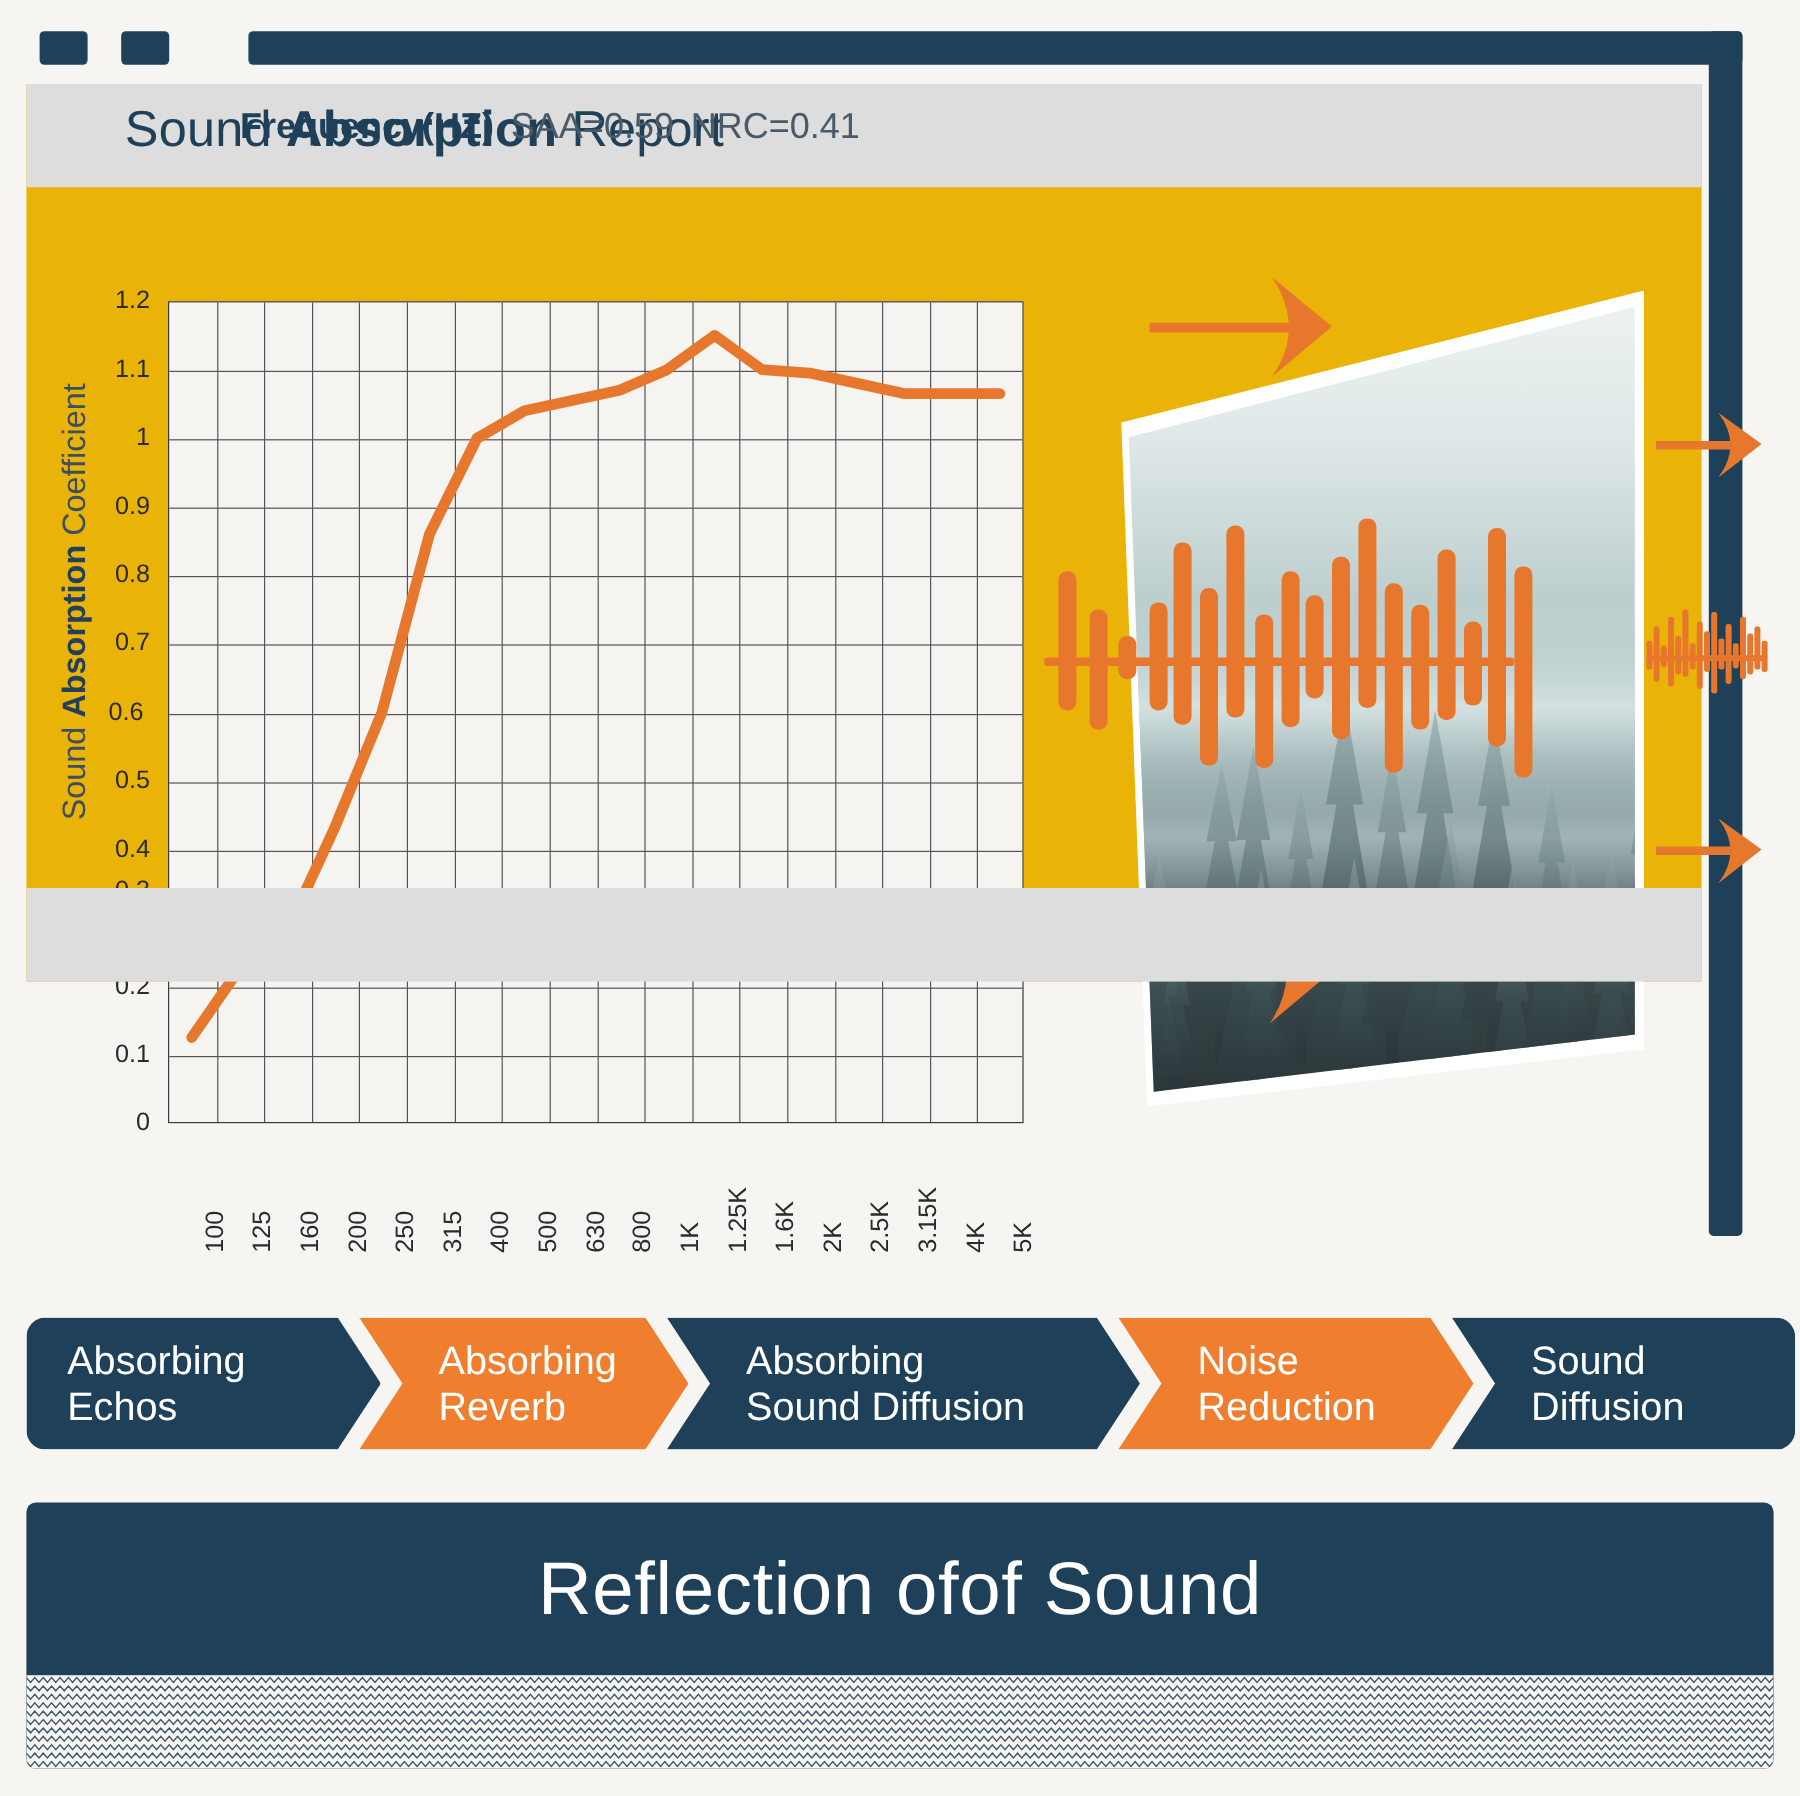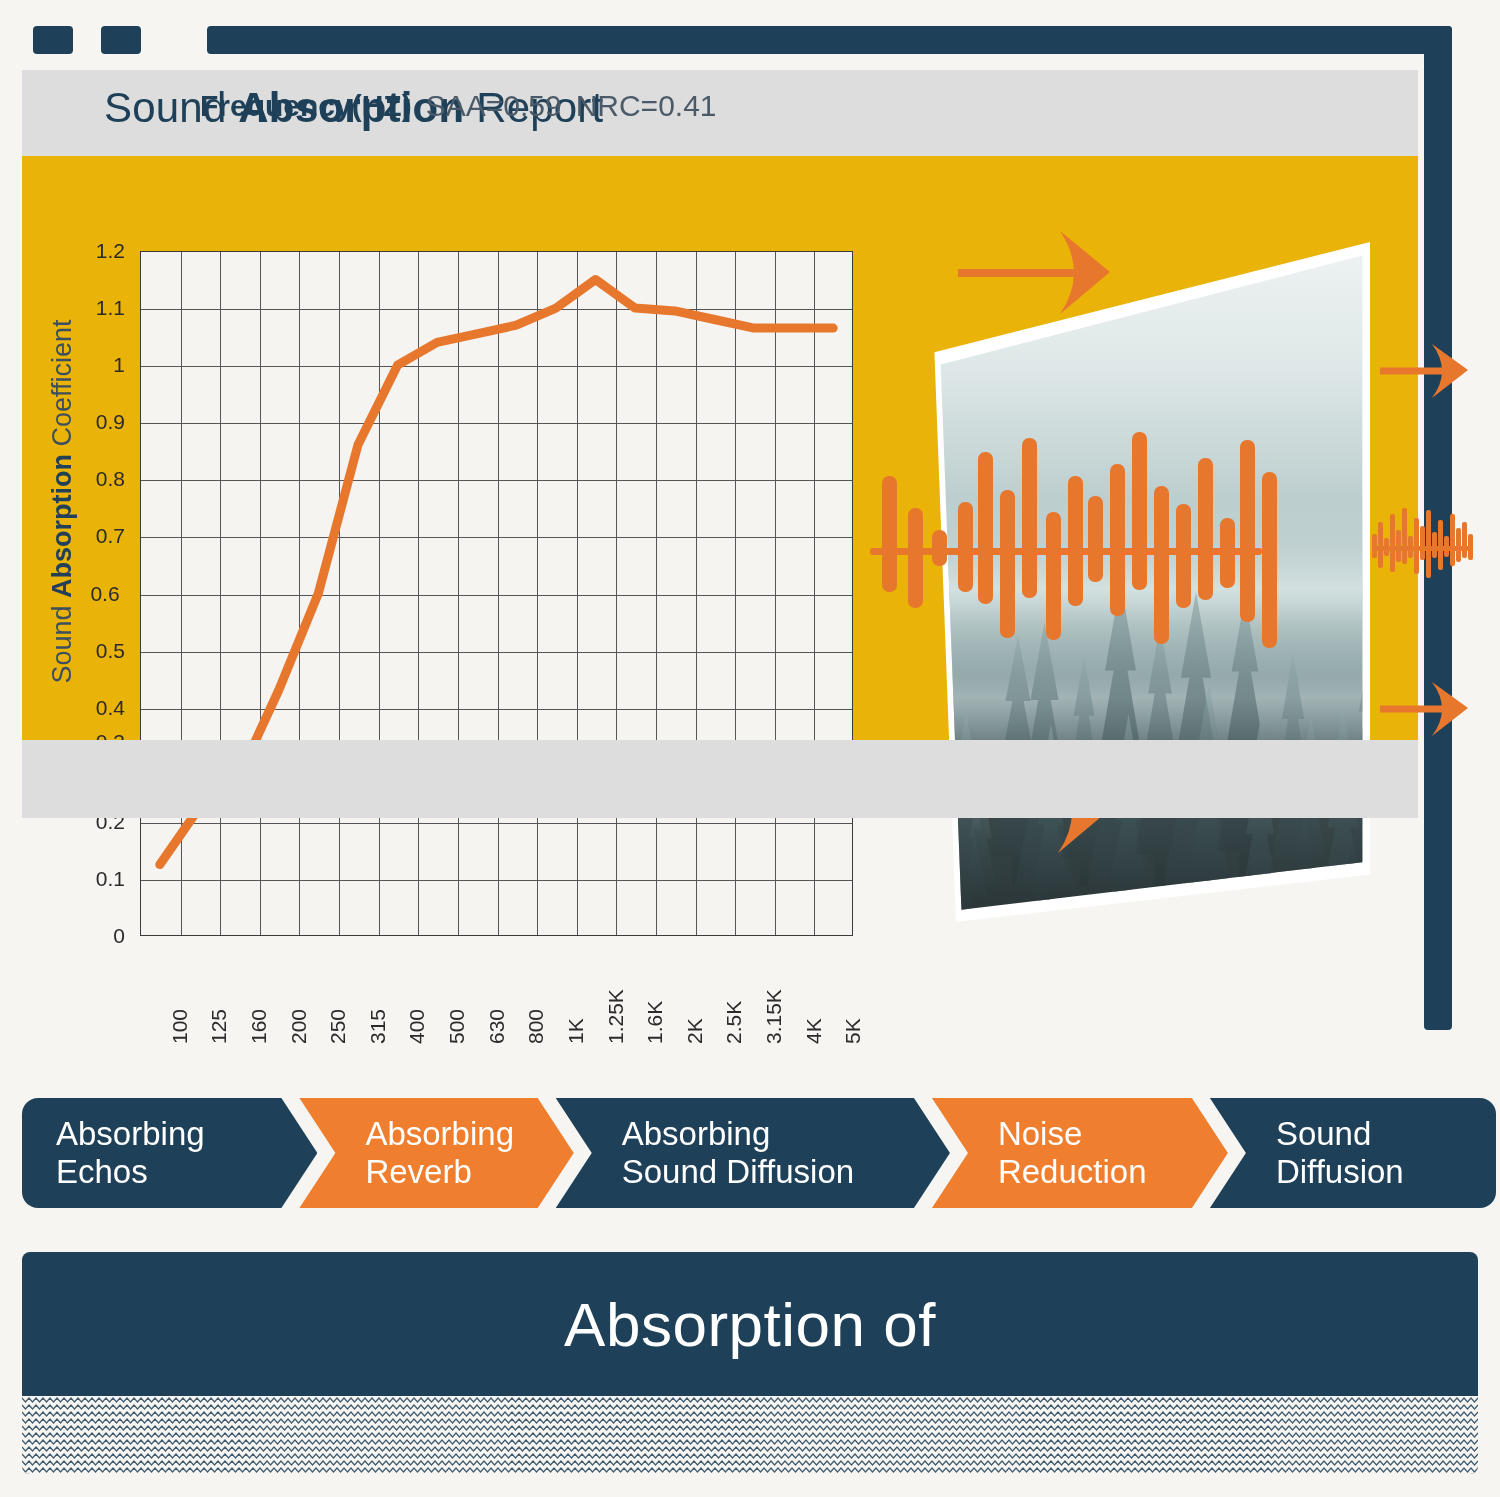--- a/index.html
+++ b/index.html
@@ -388,21 +388,22 @@
         <span class="ln">Reduction</span>
       </div>
       <div class="tag navy last" style="width: 290px; z-index: 6; padding-left: 66px;">
         <span class="ln">Sound</span>
         <span class="ln">Diffusion</span>
       </div>
     </div>
 
   <div id="banner">
     <div id="banner-title">
-        <span>Absorption of </span>
+        <span>Reflection of </span>
+        <span> of Sound</span>
       </div>
     <div id="mesh"><svg width="1456" height="78">
           <path d="M0 2 L3.5 6 L7 2 L10.5 6 L14 2 L17.5 6 L21 2 L24.5 6 L28 2 L31.5 6 L35 2 L38.5 6 L42 2 L45.5 6 L49 2 L52.5 6 L56 2 L59.5 6 L63 2 L66.5 6 L70 2 L73.5 6 L77 2 L80.5 6 L84 2 L87.5 6 L91 2 L94.5 6 L98 2 L101.5 6 L105 2 L108.5 6 L112 2 L115.5 6 L119 2 L122.5 6 L126 2 L129.5 6 L133 2 L136.5 6 L140 2 L143.5 6 L147 2 L150.5 6 L154 2 L157.5 6 L161 2 L164.5 6 L168 2 L171.5 6 L175 2 L178.5 6 L182 2 L185.5 6 L189 2 L192.5 6 L196 2 L199.5 6 L203 2 L206.5 6 L210 2 L213.5 6 L217 2 L220.5 6 L224 2 L227.5 6 L231 2 L234.5 6 L238 2 L241.5 6 L245 2 L248.5 6 L252 2 L255.5 6 L259 2 L262.5 6 L266 2 L269.5 6 L273 2 L276.5 6 L280 2 L283.5 6 L287 2 L290.5 6 L294 2 L297.5 6 L301 2 L304.5 6 L308 2 L311.5 6 L315 2 L318.5 6 L322 2 L325.5 6 L329 2 L332.5 6 L336 2 L339.5 6 L343 2 L346.5 6 L350 2 L353.5 6 L357 2 L360.5 6 L364 2 L367.5 6 L371 2 L374.5 6 L378 2 L381.5 6 L385 2 L388.5 6 L392 2 L395.5 6 L399 2 L402.5 6 L406 2 L409.5 6 L413 2 L416.5 6 L420 2 L423.5 6 L427 2 L430.5 6 L434 2 L437.5 6 L441 2 L444.5 6 L448 2 L451.5 6 L455 2 L458.5 6 L462 2 L465.5 6 L469 2 L472.5 6 L476 2 L479.5 6 L483 2 L486.5 6 L490 2 L493.5 6 L497 2 L500.5 6 L504 2 L507.5 6 L511 2 L514.5 6 L518 2 L521.5 6 L525 2 L528.5 6 L532 2 L535.5 6 L539 2 L542.5 6 L546 2 L549.5 6 L553 2 L556.5 6 L560 2 L563.5 6 L567 2 L570.5 6 L574 2 L577.5 6 L581 2 L584.5 6 L588 2 L591.5 6 L595 2 L598.5 6 L602 2 L605.5 6 L609 2 L612.5 6 L616 2 L619.5 6 L623 2 L626.5 6 L630 2 L633.5 6 L637 2 L640.5 6 L644 2 L647.5 6 L651 2 L654.5 6 L658 2 L661.5 6 L665 2 L668.5 6 L672 2 L675.5 6 L679 2 L682.5 6 L686 2 L689.5 6 L693 2 L696.5 6 L700 2 L703.5 6 L707 2 L710.5 6 L714 2 L717.5 6 L721 2 L724.5 6 L728 2 L731.5 6 L735 2 L738.5 6 L742 2 L745.5 6 L749 2 L752.5 6 L756 2 L759.5 6 L763 2 L766.5 6 L770 2 L773.5 6 L777 2 L780.5 6 L784 2 L787.5 6 L791 2 L794.5 6 L798 2 L801.5 6 L805 2 L808.5 6 L812 2 L815.5 6 L819 2 L822.5 6 L826 2 L829.5 6 L833 2 L836.5 6 L840 2 L843.5 6 L847 2 L850.5 6 L854 2 L857.5 6 L861 2 L864.5 6 L868 2 L871.5 6 L875 2 L878.5 6 L882 2 L885.5 6 L889 2 L892.5 6 L896 2 L899.5 6 L903 2 L906.5 6 L910 2 L913.5 6 L917 2 L920.5 6 L924 2 L927.5 6 L931 2 L934.5 6 L938 2 L941.5 6 L945 2 L948.5 6 L952 2 L955.5 6 L959 2 L962.5 6 L966 2 L969.5 6 L973 2 L976.5 6 L980 2 L983.5 6 L987 2 L990.5 6 L994 2 L997.5 6 L1001 2 L1004.5 6 L1008 2 L1011.5 6 L1015 2 L1018.5 6 L1022 2 L1025.5 6 L1029 2 L1032.5 6 L1036 2 L1039.5 6 L1043 2 L1046.5 6 L1050 2 L1053.5 6 L1057 2 L1060.5 6 L1064 2 L1067.5 6 L1071 2 L1074.5 6 L1078 2 L1081.5 6 L1085 2 L1088.5 6 L1092 2 L1095.5 6 L1099 2 L1102.5 6 L1106 2 L1109.5 6 L1113 2 L1116.5 6 L1120 2 L1123.5 6 L1127 2 L1130.5 6 L1134 2 L1137.5 6 L1141 2 L1144.5 6 L1148 2 L1151.5 6 L1155 2 L1158.5 6 L1162 2 L1165.5 6 L1169 2 L1172.5 6 L1176 2 L1179.5 6 L1183 2 L1186.5 6 L1190 2 L1193.5 6 L1197 2 L1200.5 6 L1204 2 L1207.5 6 L1211 2 L1214.5 6 L1218 2 L1221.5 6 L1225 2 L1228.5 6 L1232 2 L1235.5 6 L1239 2 L1242.5 6 L1246 2 L1249.5 6 L1253 2 L1256.5 6 L1260 2 L1263.5 6 L1267 2 L1270.5 6 L1274 2 L1277.5 6 L1281 2 L1284.5 6 L1288 2 L1291.5 6 L1295 2 L1298.5 6 L1302 2 L1305.5 6 L1309 2 L1312.5 6 L1316 2 L1319.5 6 L1323 2 L1326.5 6 L1330 2 L1333.5 6 L1337 2 L1340.5 6 L1344 2 L1347.5 6 L1351 2 L1354.5 6 L1358 2 L1361.5 6 L1365 2 L1368.5 6 L1372 2 L1375.5 6 L1379 2 L1382.5 6 L1386 2 L1389.5 6 L1393 2 L1396.5 6 L1400 2 L1403.5 6 L1407 2 L1410.5 6 L1414 2 L1417.5 6 L1421 2 L1424.5 6 L1428 2 L1431.5 6 L1435 2 L1438.5 6 L1442 2 L1445.5 6 L1449 2 L1452.5 6 L1456 2" fill="none" stroke="#1e4059" stroke-width="1.2" opacity="0.85"></path>
           <path d="M0 9 L3.5 13 L7 9 L10.5 13 L14 9 L17.5 13 L21 9 L24.5 13 L28 9 L31.5 13 L35 9 L38.5 13 L42 9 L45.5 13 L49 9 L52.5 13 L56 9 L59.5 13 L63 9 L66.5 13 L70 9 L73.5 13 L77 9 L80.5 13 L84 9 L87.5 13 L91 9 L94.5 13 L98 9 L101.5 13 L105 9 L108.5 13 L112 9 L115.5 13 L119 9 L122.5 13 L126 9 L129.5 13 L133 9 L136.5 13 L140 9 L143.5 13 L147 9 L150.5 13 L154 9 L157.5 13 L161 9 L164.5 13 L168 9 L171.5 13 L175 9 L178.5 13 L182 9 L185.5 13 L189 9 L192.5 13 L196 9 L199.5 13 L203 9 L206.5 13 L210 9 L213.5 13 L217 9 L220.5 13 L224 9 L227.5 13 L231 9 L234.5 13 L238 9 L241.5 13 L245 9 L248.5 13 L252 9 L255.5 13 L259 9 L262.5 13 L266 9 L269.5 13 L273 9 L276.5 13 L280 9 L283.5 13 L287 9 L290.5 13 L294 9 L297.5 13 L301 9 L304.5 13 L308 9 L311.5 13 L315 9 L318.5 13 L322 9 L325.5 13 L329 9 L332.5 13 L336 9 L339.5 13 L343 9 L346.5 13 L350 9 L353.5 13 L357 9 L360.5 13 L364 9 L367.5 13 L371 9 L374.5 13 L378 9 L381.5 13 L385 9 L388.5 13 L392 9 L395.5 13 L399 9 L402.5 13 L406 9 L409.5 13 L413 9 L416.5 13 L420 9 L423.5 13 L427 9 L430.5 13 L434 9 L437.5 13 L441 9 L444.5 13 L448 9 L451.5 13 L455 9 L458.5 13 L462 9 L465.5 13 L469 9 L472.5 13 L476 9 L479.5 13 L483 9 L486.5 13 L490 9 L493.5 13 L497 9 L500.5 13 L504 9 L507.5 13 L511 9 L514.5 13 L518 9 L521.5 13 L525 9 L528.5 13 L532 9 L535.5 13 L539 9 L542.5 13 L546 9 L549.5 13 L553 9 L556.5 13 L560 9 L563.5 13 L567 9 L570.5 13 L574 9 L577.5 13 L581 9 L584.5 13 L588 9 L591.5 13 L595 9 L598.5 13 L602 9 L605.5 13 L609 9 L612.5 13 L616 9 L619.5 13 L623 9 L626.5 13 L630 9 L633.5 13 L637 9 L640.5 13 L644 9 L647.5 13 L651 9 L654.5 13 L658 9 L661.5 13 L665 9 L668.5 13 L672 9 L675.5 13 L679 9 L682.5 13 L686 9 L689.5 13 L693 9 L696.5 13 L700 9 L703.5 13 L707 9 L710.5 13 L714 9 L717.5 13 L721 9 L724.5 13 L728 9 L731.5 13 L735 9 L738.5 13 L742 9 L745.5 13 L749 9 L752.5 13 L756 9 L759.5 13 L763 9 L766.5 13 L770 9 L773.5 13 L777 9 L780.5 13 L784 9 L787.5 13 L791 9 L794.5 13 L798 9 L801.5 13 L805 9 L808.5 13 L812 9 L815.5 13 L819 9 L822.5 13 L826 9 L829.5 13 L833 9 L836.5 13 L840 9 L843.5 13 L847 9 L850.5 13 L854 9 L857.5 13 L861 9 L864.5 13 L868 9 L871.5 13 L875 9 L878.5 13 L882 9 L885.5 13 L889 9 L892.5 13 L896 9 L899.5 13 L903 9 L906.5 13 L910 9 L913.5 13 L917 9 L920.5 13 L924 9 L927.5 13 L931 9 L934.5 13 L938 9 L941.5 13 L945 9 L948.5 13 L952 9 L955.5 13 L959 9 L962.5 13 L966 9 L969.5 13 L973 9 L976.5 13 L980 9 L983.5 13 L987 9 L990.5 13 L994 9 L997.5 13 L1001 9 L1004.5 13 L1008 9 L1011.5 13 L1015 9 L1018.5 13 L1022 9 L1025.5 13 L1029 9 L1032.5 13 L1036 9 L1039.5 13 L1043 9 L1046.5 13 L1050 9 L1053.5 13 L1057 9 L1060.5 13 L1064 9 L1067.5 13 L1071 9 L1074.5 13 L1078 9 L1081.5 13 L1085 9 L1088.5 13 L1092 9 L1095.5 13 L1099 9 L1102.5 13 L1106 9 L1109.5 13 L1113 9 L1116.5 13 L1120 9 L1123.5 13 L1127 9 L1130.5 13 L1134 9 L1137.5 13 L1141 9 L1144.5 13 L1148 9 L1151.5 13 L1155 9 L1158.5 13 L1162 9 L1165.5 13 L1169 9 L1172.5 13 L1176 9 L1179.5 13 L1183 9 L1186.5 13 L1190 9 L1193.5 13 L1197 9 L1200.5 13 L1204 9 L1207.5 13 L1211 9 L1214.5 13 L1218 9 L1221.5 13 L1225 9 L1228.5 13 L1232 9 L1235.5 13 L1239 9 L1242.5 13 L1246 9 L1249.5 13 L1253 9 L1256.5 13 L1260 9 L1263.5 13 L1267 9 L1270.5 13 L1274 9 L1277.5 13 L1281 9 L1284.5 13 L1288 9 L1291.5 13 L1295 9 L1298.5 13 L1302 9 L1305.5 13 L1309 9 L1312.5 13 L1316 9 L1319.5 13 L1323 9 L1326.5 13 L1330 9 L1333.5 13 L1337 9 L1340.5 13 L1344 9 L1347.5 13 L1351 9 L1354.5 13 L1358 9 L1361.5 13 L1365 9 L1368.5 13 L1372 9 L1375.5 13 L1379 9 L1382.5 13 L1386 9 L1389.5 13 L1393 9 L1396.5 13 L1400 9 L1403.5 13 L1407 9 L1410.5 13 L1414 9 L1417.5 13 L1421 9 L1424.5 13 L1428 9 L1431.5 13 L1435 9 L1438.5 13 L1442 9 L1445.5 13 L1449 9 L1452.5 13 L1456 9" fill="none" stroke="#1e4059" stroke-width="1.2" opacity="0.85"></path>
           <path d="M0 16 L3.5 20 L7 16 L10.5 20 L14 16 L17.5 20 L21 16 L24.5 20 L28 16 L31.5 20 L35 16 L38.5 20 L42 16 L45.5 20 L49 16 L52.5 20 L56 16 L59.5 20 L63 16 L66.5 20 L70 16 L73.5 20 L77 16 L80.5 20 L84 16 L87.5 20 L91 16 L94.5 20 L98 16 L101.5 20 L105 16 L108.5 20 L112 16 L115.5 20 L119 16 L122.5 20 L126 16 L129.5 20 L133 16 L136.5 20 L140 16 L143.5 20 L147 16 L150.5 20 L154 16 L157.5 20 L161 16 L164.5 20 L168 16 L171.5 20 L175 16 L178.5 20 L182 16 L185.5 20 L189 16 L192.5 20 L196 16 L199.5 20 L203 16 L206.5 20 L210 16 L213.5 20 L217 16 L220.5 20 L224 16 L227.5 20 L231 16 L234.5 20 L238 16 L241.5 20 L245 16 L248.5 20 L252 16 L255.5 20 L259 16 L262.5 20 L266 16 L269.5 20 L273 16 L276.5 20 L280 16 L283.5 20 L287 16 L290.5 20 L294 16 L297.5 20 L301 16 L304.5 20 L308 16 L311.5 20 L315 16 L318.5 20 L322 16 L325.5 20 L329 16 L332.5 20 L336 16 L339.5 20 L343 16 L346.5 20 L350 16 L353.5 20 L357 16 L360.5 20 L364 16 L367.5 20 L371 16 L374.5 20 L378 16 L381.5 20 L385 16 L388.5 20 L392 16 L395.5 20 L399 16 L402.5 20 L406 16 L409.5 20 L413 16 L416.5 20 L420 16 L423.5 20 L427 16 L430.5 20 L434 16 L437.5 20 L441 16 L444.5 20 L448 16 L451.5 20 L455 16 L458.5 20 L462 16 L465.5 20 L469 16 L472.5 20 L476 16 L479.5 20 L483 16 L486.5 20 L490 16 L493.5 20 L497 16 L500.5 20 L504 16 L507.5 20 L511 16 L514.5 20 L518 16 L521.5 20 L525 16 L528.5 20 L532 16 L535.5 20 L539 16 L542.5 20 L546 16 L549.5 20 L553 16 L556.5 20 L560 16 L563.5 20 L567 16 L570.5 20 L574 16 L577.5 20 L581 16 L584.5 20 L588 16 L591.5 20 L595 16 L598.5 20 L602 16 L605.5 20 L609 16 L612.5 20 L616 16 L619.5 20 L623 16 L626.5 20 L630 16 L633.5 20 L637 16 L640.5 20 L644 16 L647.5 20 L651 16 L654.5 20 L658 16 L661.5 20 L665 16 L668.5 20 L672 16 L675.5 20 L679 16 L682.5 20 L686 16 L689.5 20 L693 16 L696.5 20 L700 16 L703.5 20 L707 16 L710.5 20 L714 16 L717.5 20 L721 16 L724.5 20 L728 16 L731.5 20 L735 16 L738.5 20 L742 16 L745.5 20 L749 16 L752.5 20 L756 16 L759.5 20 L763 16 L766.5 20 L770 16 L773.5 20 L777 16 L780.5 20 L784 16 L787.5 20 L791 16 L794.5 20 L798 16 L801.5 20 L805 16 L808.5 20 L812 16 L815.5 20 L819 16 L822.5 20 L826 16 L829.5 20 L833 16 L836.5 20 L840 16 L843.5 20 L847 16 L850.5 20 L854 16 L857.5 20 L861 16 L864.5 20 L868 16 L871.5 20 L875 16 L878.5 20 L882 16 L885.5 20 L889 16 L892.5 20 L896 16 L899.5 20 L903 16 L906.5 20 L910 16 L913.5 20 L917 16 L920.5 20 L924 16 L927.5 20 L931 16 L934.5 20 L938 16 L941.5 20 L945 16 L948.5 20 L952 16 L955.5 20 L959 16 L962.5 20 L966 16 L969.5 20 L973 16 L976.5 20 L980 16 L983.5 20 L987 16 L990.5 20 L994 16 L997.5 20 L1001 16 L1004.5 20 L1008 16 L1011.5 20 L1015 16 L1018.5 20 L1022 16 L1025.5 20 L1029 16 L1032.5 20 L1036 16 L1039.5 20 L1043 16 L1046.5 20 L1050 16 L1053.5 20 L1057 16 L1060.5 20 L1064 16 L1067.5 20 L1071 16 L1074.5 20 L1078 16 L1081.5 20 L1085 16 L1088.5 20 L1092 16 L1095.5 20 L1099 16 L1102.5 20 L1106 16 L1109.5 20 L1113 16 L1116.5 20 L1120 16 L1123.5 20 L1127 16 L1130.5 20 L1134 16 L1137.5 20 L1141 16 L1144.5 20 L1148 16 L1151.5 20 L1155 16 L1158.5 20 L1162 16 L1165.5 20 L1169 16 L1172.5 20 L1176 16 L1179.5 20 L1183 16 L1186.5 20 L1190 16 L1193.5 20 L1197 16 L1200.5 20 L1204 16 L1207.5 20 L1211 16 L1214.5 20 L1218 16 L1221.5 20 L1225 16 L1228.5 20 L1232 16 L1235.5 20 L1239 16 L1242.5 20 L1246 16 L1249.5 20 L1253 16 L1256.5 20 L1260 16 L1263.5 20 L1267 16 L1270.5 20 L1274 16 L1277.5 20 L1281 16 L1284.5 20 L1288 16 L1291.5 20 L1295 16 L1298.5 20 L1302 16 L1305.5 20 L1309 16 L1312.5 20 L1316 16 L1319.5 20 L1323 16 L1326.5 20 L1330 16 L1333.5 20 L1337 16 L1340.5 20 L1344 16 L1347.5 20 L1351 16 L1354.5 20 L1358 16 L1361.5 20 L1365 16 L1368.5 20 L1372 16 L1375.5 20 L1379 16 L1382.5 20 L1386 16 L1389.5 20 L1393 16 L1396.5 20 L1400 16 L1403.5 20 L1407 16 L1410.5 20 L1414 16 L1417.5 20 L1421 16 L1424.5 20 L1428 16 L1431.5 20 L1435 16 L1438.5 20 L1442 16 L1445.5 20 L1449 16 L1452.5 20 L1456 16" fill="none" stroke="#1e4059" stroke-width="1.2" opacity="0.85"></path>
           <path d="M0 23 L3.5 27 L7 23 L10.5 27 L14 23 L17.5 27 L21 23 L24.5 27 L28 23 L31.5 27 L35 23 L38.5 27 L42 23 L45.5 27 L49 23 L52.5 27 L56 23 L59.5 27 L63 23 L66.5 27 L70 23 L73.5 27 L77 23 L80.5 27 L84 23 L87.5 27 L91 23 L94.5 27 L98 23 L101.5 27 L105 23 L108.5 27 L112 23 L115.5 27 L119 23 L122.5 27 L126 23 L129.5 27 L133 23 L136.5 27 L140 23 L143.5 27 L147 23 L150.5 27 L154 23 L157.5 27 L161 23 L164.5 27 L168 23 L171.5 27 L175 23 L178.5 27 L182 23 L185.5 27 L189 23 L192.5 27 L196 23 L199.5 27 L203 23 L206.5 27 L210 23 L213.5 27 L217 23 L220.5 27 L224 23 L227.5 27 L231 23 L234.5 27 L238 23 L241.5 27 L245 23 L248.5 27 L252 23 L255.5 27 L259 23 L262.5 27 L266 23 L269.5 27 L273 23 L276.5 27 L280 23 L283.5 27 L287 23 L290.5 27 L294 23 L297.5 27 L301 23 L304.5 27 L308 23 L311.5 27 L315 23 L318.5 27 L322 23 L325.5 27 L329 23 L332.5 27 L336 23 L339.5 27 L343 23 L346.5 27 L350 23 L353.5 27 L357 23 L360.5 27 L364 23 L367.5 27 L371 23 L374.5 27 L378 23 L381.5 27 L385 23 L388.5 27 L392 23 L395.5 27 L399 23 L402.5 27 L406 23 L409.5 27 L413 23 L416.5 27 L420 23 L423.5 27 L427 23 L430.5 27 L434 23 L437.5 27 L441 23 L444.5 27 L448 23 L451.5 27 L455 23 L458.5 27 L462 23 L465.5 27 L469 23 L472.5 27 L476 23 L479.5 27 L483 23 L486.5 27 L490 23 L493.5 27 L497 23 L500.5 27 L504 23 L507.5 27 L511 23 L514.5 27 L518 23 L521.5 27 L525 23 L528.5 27 L532 23 L535.5 27 L539 23 L542.5 27 L546 23 L549.5 27 L553 23 L556.5 27 L560 23 L563.5 27 L567 23 L570.5 27 L574 23 L577.5 27 L581 23 L584.5 27 L588 23 L591.5 27 L595 23 L598.5 27 L602 23 L605.5 27 L609 23 L612.5 27 L616 23 L619.5 27 L623 23 L626.5 27 L630 23 L633.5 27 L637 23 L640.5 27 L644 23 L647.5 27 L651 23 L654.5 27 L658 23 L661.5 27 L665 23 L668.5 27 L672 23 L675.5 27 L679 23 L682.5 27 L686 23 L689.5 27 L693 23 L696.5 27 L700 23 L703.5 27 L707 23 L710.5 27 L714 23 L717.5 27 L721 23 L724.5 27 L728 23 L731.5 27 L735 23 L738.5 27 L742 23 L745.5 27 L749 23 L752.5 27 L756 23 L759.5 27 L763 23 L766.5 27 L770 23 L773.5 27 L777 23 L780.5 27 L784 23 L787.5 27 L791 23 L794.5 27 L798 23 L801.5 27 L805 23 L808.5 27 L812 23 L815.5 27 L819 23 L822.5 27 L826 23 L829.5 27 L833 23 L836.5 27 L840 23 L843.5 27 L847 23 L850.5 27 L854 23 L857.5 27 L861 23 L864.5 27 L868 23 L871.5 27 L875 23 L878.5 27 L882 23 L885.5 27 L889 23 L892.5 27 L896 23 L899.5 27 L903 23 L906.5 27 L910 23 L913.5 27 L917 23 L920.5 27 L924 23 L927.5 27 L931 23 L934.5 27 L938 23 L941.5 27 L945 23 L948.5 27 L952 23 L955.5 27 L959 23 L962.5 27 L966 23 L969.5 27 L973 23 L976.5 27 L980 23 L983.5 27 L987 23 L990.5 27 L994 23 L997.5 27 L1001 23 L1004.5 27 L1008 23 L1011.5 27 L1015 23 L1018.5 27 L1022 23 L1025.5 27 L1029 23 L1032.5 27 L1036 23 L1039.5 27 L1043 23 L1046.5 27 L1050 23 L1053.5 27 L1057 23 L1060.5 27 L1064 23 L1067.5 27 L1071 23 L1074.5 27 L1078 23 L1081.5 27 L1085 23 L1088.5 27 L1092 23 L1095.5 27 L1099 23 L1102.5 27 L1106 23 L1109.5 27 L1113 23 L1116.5 27 L1120 23 L1123.5 27 L1127 23 L1130.5 27 L1134 23 L1137.5 27 L1141 23 L1144.5 27 L1148 23 L1151.5 27 L1155 23 L1158.5 27 L1162 23 L1165.5 27 L1169 23 L1172.5 27 L1176 23 L1179.5 27 L1183 23 L1186.5 27 L1190 23 L1193.5 27 L1197 23 L1200.5 27 L1204 23 L1207.5 27 L1211 23 L1214.5 27 L1218 23 L1221.5 27 L1225 23 L1228.5 27 L1232 23 L1235.5 27 L1239 23 L1242.5 27 L1246 23 L1249.5 27 L1253 23 L1256.5 27 L1260 23 L1263.5 27 L1267 23 L1270.5 27 L1274 23 L1277.5 27 L1281 23 L1284.5 27 L1288 23 L1291.5 27 L1295 23 L1298.5 27 L1302 23 L1305.5 27 L1309 23 L1312.5 27 L1316 23 L1319.5 27 L1323 23 L1326.5 27 L1330 23 L1333.5 27 L1337 23 L1340.5 27 L1344 23 L1347.5 27 L1351 23 L1354.5 27 L1358 23 L1361.5 27 L1365 23 L1368.5 27 L1372 23 L1375.5 27 L1379 23 L1382.5 27 L1386 23 L1389.5 27 L1393 23 L1396.5 27 L1400 23 L1403.5 27 L1407 23 L1410.5 27 L1414 23 L1417.5 27 L1421 23 L1424.5 27 L1428 23 L1431.5 27 L1435 23 L1438.5 27 L1442 23 L1445.5 27 L1449 23 L1452.5 27 L1456 23" fill="none" stroke="#1e4059" stroke-width="1.2" opacity="0.85"></path>
           <path d="M0 30 L3.5 34 L7 30 L10.5 34 L14 30 L17.5 34 L21 30 L24.5 34 L28 30 L31.5 34 L35 30 L38.5 34 L42 30 L45.5 34 L49 30 L52.5 34 L56 30 L59.5 34 L63 30 L66.5 34 L70 30 L73.5 34 L77 30 L80.5 34 L84 30 L87.5 34 L91 30 L94.5 34 L98 30 L101.5 34 L105 30 L108.5 34 L112 30 L115.5 34 L119 30 L122.5 34 L126 30 L129.5 34 L133 30 L136.5 34 L140 30 L143.5 34 L147 30 L150.5 34 L154 30 L157.5 34 L161 30 L164.5 34 L168 30 L171.5 34 L175 30 L178.5 34 L182 30 L185.5 34 L189 30 L192.5 34 L196 30 L199.5 34 L203 30 L206.5 34 L210 30 L213.5 34 L217 30 L220.5 34 L224 30 L227.5 34 L231 30 L234.5 34 L238 30 L241.5 34 L245 30 L248.5 34 L252 30 L255.5 34 L259 30 L262.5 34 L266 30 L269.5 34 L273 30 L276.5 34 L280 30 L283.5 34 L287 30 L290.5 34 L294 30 L297.5 34 L301 30 L304.5 34 L308 30 L311.5 34 L315 30 L318.5 34 L322 30 L325.5 34 L329 30 L332.5 34 L336 30 L339.5 34 L343 30 L346.5 34 L350 30 L353.5 34 L357 30 L360.5 34 L364 30 L367.5 34 L371 30 L374.5 34 L378 30 L381.5 34 L385 30 L388.5 34 L392 30 L395.5 34 L399 30 L402.5 34 L406 30 L409.5 34 L413 30 L416.5 34 L420 30 L423.5 34 L427 30 L430.5 34 L434 30 L437.5 34 L441 30 L444.5 34 L448 30 L451.5 34 L455 30 L458.5 34 L462 30 L465.5 34 L469 30 L472.5 34 L476 30 L479.5 34 L483 30 L486.5 34 L490 30 L493.5 34 L497 30 L500.5 34 L504 30 L507.5 34 L511 30 L514.5 34 L518 30 L521.5 34 L525 30 L528.5 34 L532 30 L535.5 34 L539 30 L542.5 34 L546 30 L549.5 34 L553 30 L556.5 34 L560 30 L563.5 34 L567 30 L570.5 34 L574 30 L577.5 34 L581 30 L584.5 34 L588 30 L591.5 34 L595 30 L598.5 34 L602 30 L605.5 34 L609 30 L612.5 34 L616 30 L619.5 34 L623 30 L626.5 34 L630 30 L633.5 34 L637 30 L640.5 34 L644 30 L647.5 34 L651 30 L654.5 34 L658 30 L661.5 34 L665 30 L668.5 34 L672 30 L675.5 34 L679 30 L682.5 34 L686 30 L689.5 34 L693 30 L696.5 34 L700 30 L703.5 34 L707 30 L710.5 34 L714 30 L717.5 34 L721 30 L724.5 34 L728 30 L731.5 34 L735 30 L738.5 34 L742 30 L745.5 34 L749 30 L752.5 34 L756 30 L759.5 34 L763 30 L766.5 34 L770 30 L773.5 34 L777 30 L780.5 34 L784 30 L787.5 34 L791 30 L794.5 34 L798 30 L801.5 34 L805 30 L808.5 34 L812 30 L815.5 34 L819 30 L822.5 34 L826 30 L829.5 34 L833 30 L836.5 34 L840 30 L843.5 34 L847 30 L850.5 34 L854 30 L857.5 34 L861 30 L864.5 34 L868 30 L871.5 34 L875 30 L878.5 34 L882 30 L885.5 34 L889 30 L892.5 34 L896 30 L899.5 34 L903 30 L906.5 34 L910 30 L913.5 34 L917 30 L920.5 34 L924 30 L927.5 34 L931 30 L934.5 34 L938 30 L941.5 34 L945 30 L948.5 34 L952 30 L955.5 34 L959 30 L962.5 34 L966 30 L969.5 34 L973 30 L976.5 34 L980 30 L983.5 34 L987 30 L990.5 34 L994 30 L997.5 34 L1001 30 L1004.5 34 L1008 30 L1011.5 34 L1015 30 L1018.5 34 L1022 30 L1025.5 34 L1029 30 L1032.5 34 L1036 30 L1039.5 34 L1043 30 L1046.5 34 L1050 30 L1053.5 34 L1057 30 L1060.5 34 L1064 30 L1067.5 34 L1071 30 L1074.5 34 L1078 30 L1081.5 34 L1085 30 L1088.5 34 L1092 30 L1095.5 34 L1099 30 L1102.5 34 L1106 30 L1109.5 34 L1113 30 L1116.5 34 L1120 30 L1123.5 34 L1127 30 L1130.5 34 L1134 30 L1137.5 34 L1141 30 L1144.5 34 L1148 30 L1151.5 34 L1155 30 L1158.5 34 L1162 30 L1165.5 34 L1169 30 L1172.5 34 L1176 30 L1179.5 34 L1183 30 L1186.5 34 L1190 30 L1193.5 34 L1197 30 L1200.5 34 L1204 30 L1207.5 34 L1211 30 L1214.5 34 L1218 30 L1221.5 34 L1225 30 L1228.5 34 L1232 30 L1235.5 34 L1239 30 L1242.5 34 L1246 30 L1249.5 34 L1253 30 L1256.5 34 L1260 30 L1263.5 34 L1267 30 L1270.5 34 L1274 30 L1277.5 34 L1281 30 L1284.5 34 L1288 30 L1291.5 34 L1295 30 L1298.5 34 L1302 30 L1305.5 34 L1309 30 L1312.5 34 L1316 30 L1319.5 34 L1323 30 L1326.5 34 L1330 30 L1333.5 34 L1337 30 L1340.5 34 L1344 30 L1347.5 34 L1351 30 L1354.5 34 L1358 30 L1361.5 34 L1365 30 L1368.5 34 L1372 30 L1375.5 34 L1379 30 L1382.5 34 L1386 30 L1389.5 34 L1393 30 L1396.5 34 L1400 30 L1403.5 34 L1407 30 L1410.5 34 L1414 30 L1417.5 34 L1421 30 L1424.5 34 L1428 30 L1431.5 34 L1435 30 L1438.5 34 L1442 30 L1445.5 34 L1449 30 L1452.5 34 L1456 30" fill="none" stroke="#1e4059" stroke-width="1.2" opacity="0.85"></path>
           <path d="M0 37 L3.5 41 L7 37 L10.5 41 L14 37 L17.5 41 L21 37 L24.5 41 L28 37 L31.5 41 L35 37 L38.5 41 L42 37 L45.5 41 L49 37 L52.5 41 L56 37 L59.5 41 L63 37 L66.5 41 L70 37 L73.5 41 L77 37 L80.5 41 L84 37 L87.5 41 L91 37 L94.5 41 L98 37 L101.5 41 L105 37 L108.5 41 L112 37 L115.5 41 L119 37 L122.5 41 L126 37 L129.5 41 L133 37 L136.5 41 L140 37 L143.5 41 L147 37 L150.5 41 L154 37 L157.5 41 L161 37 L164.5 41 L168 37 L171.5 41 L175 37 L178.5 41 L182 37 L185.5 41 L189 37 L192.5 41 L196 37 L199.5 41 L203 37 L206.5 41 L210 37 L213.5 41 L217 37 L220.5 41 L224 37 L227.5 41 L231 37 L234.5 41 L238 37 L241.5 41 L245 37 L248.5 41 L252 37 L255.5 41 L259 37 L262.5 41 L266 37 L269.5 41 L273 37 L276.5 41 L280 37 L283.5 41 L287 37 L290.5 41 L294 37 L297.5 41 L301 37 L304.5 41 L308 37 L311.5 41 L315 37 L318.5 41 L322 37 L325.5 41 L329 37 L332.5 41 L336 37 L339.5 41 L343 37 L346.5 41 L350 37 L353.5 41 L357 37 L360.5 41 L364 37 L367.5 41 L371 37 L374.5 41 L378 37 L381.5 41 L385 37 L388.5 41 L392 37 L395.5 41 L399 37 L402.5 41 L406 37 L409.5 41 L413 37 L416.5 41 L420 37 L423.5 41 L427 37 L430.5 41 L434 37 L437.5 41 L441 37 L444.5 41 L448 37 L451.5 41 L455 37 L458.5 41 L462 37 L465.5 41 L469 37 L472.5 41 L476 37 L479.5 41 L483 37 L486.5 41 L490 37 L493.5 41 L497 37 L500.5 41 L504 37 L507.5 41 L511 37 L514.5 41 L518 37 L521.5 41 L525 37 L528.5 41 L532 37 L535.5 41 L539 37 L542.5 41 L546 37 L549.5 41 L553 37 L556.5 41 L560 37 L563.5 41 L567 37 L570.5 41 L574 37 L577.5 41 L581 37 L584.5 41 L588 37 L591.5 41 L595 37 L598.5 41 L602 37 L605.5 41 L609 37 L612.5 41 L616 37 L619.5 41 L623 37 L626.5 41 L630 37 L633.5 41 L637 37 L640.5 41 L644 37 L647.5 41 L651 37 L654.5 41 L658 37 L661.5 41 L665 37 L668.5 41 L672 37 L675.5 41 L679 37 L682.5 41 L686 37 L689.5 41 L693 37 L696.5 41 L700 37 L703.5 41 L707 37 L710.5 41 L714 37 L717.5 41 L721 37 L724.5 41 L728 37 L731.5 41 L735 37 L738.5 41 L742 37 L745.5 41 L749 37 L752.5 41 L756 37 L759.5 41 L763 37 L766.5 41 L770 37 L773.5 41 L777 37 L780.5 41 L784 37 L787.5 41 L791 37 L794.5 41 L798 37 L801.5 41 L805 37 L808.5 41 L812 37 L815.5 41 L819 37 L822.5 41 L826 37 L829.5 41 L833 37 L836.5 41 L840 37 L843.5 41 L847 37 L850.5 41 L854 37 L857.5 41 L861 37 L864.5 41 L868 37 L871.5 41 L875 37 L878.5 41 L882 37 L885.5 41 L889 37 L892.5 41 L896 37 L899.5 41 L903 37 L906.5 41 L910 37 L913.5 41 L917 37 L920.5 41 L924 37 L927.5 41 L931 37 L934.5 41 L938 37 L941.5 41 L945 37 L948.5 41 L952 37 L955.5 41 L959 37 L962.5 41 L966 37 L969.5 41 L973 37 L976.5 41 L980 37 L983.5 41 L987 37 L990.5 41 L994 37 L997.5 41 L1001 37 L1004.5 41 L1008 37 L1011.5 41 L1015 37 L1018.5 41 L1022 37 L1025.5 41 L1029 37 L1032.5 41 L1036 37 L1039.5 41 L1043 37 L1046.5 41 L1050 37 L1053.5 41 L1057 37 L1060.5 41 L1064 37 L1067.5 41 L1071 37 L1074.5 41 L1078 37 L1081.5 41 L1085 37 L1088.5 41 L1092 37 L1095.5 41 L1099 37 L1102.5 41 L1106 37 L1109.5 41 L1113 37 L1116.5 41 L1120 37 L1123.5 41 L1127 37 L1130.5 41 L1134 37 L1137.5 41 L1141 37 L1144.5 41 L1148 37 L1151.5 41 L1155 37 L1158.5 41 L1162 37 L1165.5 41 L1169 37 L1172.5 41 L1176 37 L1179.5 41 L1183 37 L1186.5 41 L1190 37 L1193.5 41 L1197 37 L1200.5 41 L1204 37 L1207.5 41 L1211 37 L1214.5 41 L1218 37 L1221.5 41 L1225 37 L1228.5 41 L1232 37 L1235.5 41 L1239 37 L1242.5 41 L1246 37 L1249.5 41 L1253 37 L1256.5 41 L1260 37 L1263.5 41 L1267 37 L1270.5 41 L1274 37 L1277.5 41 L1281 37 L1284.5 41 L1288 37 L1291.5 41 L1295 37 L1298.5 41 L1302 37 L1305.5 41 L1309 37 L1312.5 41 L1316 37 L1319.5 41 L1323 37 L1326.5 41 L1330 37 L1333.5 41 L1337 37 L1340.5 41 L1344 37 L1347.5 41 L1351 37 L1354.5 41 L1358 37 L1361.5 41 L1365 37 L1368.5 41 L1372 37 L1375.5 41 L1379 37 L1382.5 41 L1386 37 L1389.5 41 L1393 37 L1396.5 41 L1400 37 L1403.5 41 L1407 37 L1410.5 41 L1414 37 L1417.5 41 L1421 37 L1424.5 41 L1428 37 L1431.5 41 L1435 37 L1438.5 41 L1442 37 L1445.5 41 L1449 37 L1452.5 41 L1456 37" fill="none" stroke="#1e4059" stroke-width="1.2" opacity="0.85"></path>
           <path d="M0 44 L3.5 48 L7 44 L10.5 48 L14 44 L17.5 48 L21 44 L24.5 48 L28 44 L31.5 48 L35 44 L38.5 48 L42 44 L45.5 48 L49 44 L52.5 48 L56 44 L59.5 48 L63 44 L66.5 48 L70 44 L73.5 48 L77 44 L80.5 48 L84 44 L87.5 48 L91 44 L94.5 48 L98 44 L101.5 48 L105 44 L108.5 48 L112 44 L115.5 48 L119 44 L122.5 48 L126 44 L129.5 48 L133 44 L136.5 48 L140 44 L143.5 48 L147 44 L150.5 48 L154 44 L157.5 48 L161 44 L164.5 48 L168 44 L171.5 48 L175 44 L178.5 48 L182 44 L185.5 48 L189 44 L192.5 48 L196 44 L199.5 48 L203 44 L206.5 48 L210 44 L213.5 48 L217 44 L220.5 48 L224 44 L227.5 48 L231 44 L234.5 48 L238 44 L241.5 48 L245 44 L248.5 48 L252 44 L255.5 48 L259 44 L262.5 48 L266 44 L269.5 48 L273 44 L276.5 48 L280 44 L283.5 48 L287 44 L290.5 48 L294 44 L297.5 48 L301 44 L304.5 48 L308 44 L311.5 48 L315 44 L318.5 48 L322 44 L325.5 48 L329 44 L332.5 48 L336 44 L339.5 48 L343 44 L346.5 48 L350 44 L353.5 48 L357 44 L360.5 48 L364 44 L367.5 48 L371 44 L374.5 48 L378 44 L381.5 48 L385 44 L388.5 48 L392 44 L395.5 48 L399 44 L402.5 48 L406 44 L409.5 48 L413 44 L416.5 48 L420 44 L423.5 48 L427 44 L430.5 48 L434 44 L437.5 48 L441 44 L444.5 48 L448 44 L451.5 48 L455 44 L458.5 48 L462 44 L465.5 48 L469 44 L472.5 48 L476 44 L479.5 48 L483 44 L486.5 48 L490 44 L493.5 48 L497 44 L500.5 48 L504 44 L507.5 48 L511 44 L514.5 48 L518 44 L521.5 48 L525 44 L528.5 48 L532 44 L535.5 48 L539 44 L542.5 48 L546 44 L549.5 48 L553 44 L556.5 48 L560 44 L563.5 48 L567 44 L570.5 48 L574 44 L577.5 48 L581 44 L584.5 48 L588 44 L591.5 48 L595 44 L598.5 48 L602 44 L605.5 48 L609 44 L612.5 48 L616 44 L619.5 48 L623 44 L626.5 48 L630 44 L633.5 48 L637 44 L640.5 48 L644 44 L647.5 48 L651 44 L654.5 48 L658 44 L661.5 48 L665 44 L668.5 48 L672 44 L675.5 48 L679 44 L682.5 48 L686 44 L689.5 48 L693 44 L696.5 48 L700 44 L703.5 48 L707 44 L710.5 48 L714 44 L717.5 48 L721 44 L724.5 48 L728 44 L731.5 48 L735 44 L738.5 48 L742 44 L745.5 48 L749 44 L752.5 48 L756 44 L759.5 48 L763 44 L766.5 48 L770 44 L773.5 48 L777 44 L780.5 48 L784 44 L787.5 48 L791 44 L794.5 48 L798 44 L801.5 48 L805 44 L808.5 48 L812 44 L815.5 48 L819 44 L822.5 48 L826 44 L829.5 48 L833 44 L836.5 48 L840 44 L843.5 48 L847 44 L850.5 48 L854 44 L857.5 48 L861 44 L864.5 48 L868 44 L871.5 48 L875 44 L878.5 48 L882 44 L885.5 48 L889 44 L892.5 48 L896 44 L899.5 48 L903 44 L906.5 48 L910 44 L913.5 48 L917 44 L920.5 48 L924 44 L927.5 48 L931 44 L934.5 48 L938 44 L941.5 48 L945 44 L948.5 48 L952 44 L955.5 48 L959 44 L962.5 48 L966 44 L969.5 48 L973 44 L976.5 48 L980 44 L983.5 48 L987 44 L990.5 48 L994 44 L997.5 48 L1001 44 L1004.5 48 L1008 44 L1011.5 48 L1015 44 L1018.5 48 L1022 44 L1025.5 48 L1029 44 L1032.5 48 L1036 44 L1039.5 48 L1043 44 L1046.5 48 L1050 44 L1053.5 48 L1057 44 L1060.5 48 L1064 44 L1067.5 48 L1071 44 L1074.5 48 L1078 44 L1081.5 48 L1085 44 L1088.5 48 L1092 44 L1095.5 48 L1099 44 L1102.5 48 L1106 44 L1109.5 48 L1113 44 L1116.5 48 L1120 44 L1123.5 48 L1127 44 L1130.5 48 L1134 44 L1137.5 48 L1141 44 L1144.5 48 L1148 44 L1151.5 48 L1155 44 L1158.5 48 L1162 44 L1165.5 48 L1169 44 L1172.5 48 L1176 44 L1179.5 48 L1183 44 L1186.5 48 L1190 44 L1193.5 48 L1197 44 L1200.5 48 L1204 44 L1207.5 48 L1211 44 L1214.5 48 L1218 44 L1221.5 48 L1225 44 L1228.5 48 L1232 44 L1235.5 48 L1239 44 L1242.5 48 L1246 44 L1249.5 48 L1253 44 L1256.5 48 L1260 44 L1263.5 48 L1267 44 L1270.5 48 L1274 44 L1277.5 48 L1281 44 L1284.5 48 L1288 44 L1291.5 48 L1295 44 L1298.5 48 L1302 44 L1305.5 48 L1309 44 L1312.5 48 L1316 44 L1319.5 48 L1323 44 L1326.5 48 L1330 44 L1333.5 48 L1337 44 L1340.5 48 L1344 44 L1347.5 48 L1351 44 L1354.5 48 L1358 44 L1361.5 48 L1365 44 L1368.5 48 L1372 44 L1375.5 48 L1379 44 L1382.5 48 L1386 44 L1389.5 48 L1393 44 L1396.5 48 L1400 44 L1403.5 48 L1407 44 L1410.5 48 L1414 44 L1417.5 48 L1421 44 L1424.5 48 L1428 44 L1431.5 48 L1435 44 L1438.5 48 L1442 44 L1445.5 48 L1449 44 L1452.5 48 L1456 44" fill="none" stroke="#1e4059" stroke-width="1.2" opacity="0.85"></path>
           <path d="M0 51 L3.5 55 L7 51 L10.5 55 L14 51 L17.5 55 L21 51 L24.5 55 L28 51 L31.5 55 L35 51 L38.5 55 L42 51 L45.5 55 L49 51 L52.5 55 L56 51 L59.5 55 L63 51 L66.5 55 L70 51 L73.5 55 L77 51 L80.5 55 L84 51 L87.5 55 L91 51 L94.5 55 L98 51 L101.5 55 L105 51 L108.5 55 L112 51 L115.5 55 L119 51 L122.5 55 L126 51 L129.5 55 L133 51 L136.5 55 L140 51 L143.5 55 L147 51 L150.5 55 L154 51 L157.5 55 L161 51 L164.5 55 L168 51 L171.5 55 L175 51 L178.5 55 L182 51 L185.5 55 L189 51 L192.5 55 L196 51 L199.5 55 L203 51 L206.5 55 L210 51 L213.5 55 L217 51 L220.5 55 L224 51 L227.5 55 L231 51 L234.5 55 L238 51 L241.5 55 L245 51 L248.5 55 L252 51 L255.5 55 L259 51 L262.5 55 L266 51 L269.5 55 L273 51 L276.5 55 L280 51 L283.5 55 L287 51 L290.5 55 L294 51 L297.5 55 L301 51 L304.5 55 L308 51 L311.5 55 L315 51 L318.5 55 L322 51 L325.5 55 L329 51 L332.5 55 L336 51 L339.5 55 L343 51 L346.5 55 L350 51 L353.5 55 L357 51 L360.5 55 L364 51 L367.5 55 L371 51 L374.5 55 L378 51 L381.5 55 L385 51 L388.5 55 L392 51 L395.5 55 L399 51 L402.5 55 L406 51 L409.5 55 L413 51 L416.5 55 L420 51 L423.5 55 L427 51 L430.5 55 L434 51 L437.5 55 L441 51 L444.5 55 L448 51 L451.5 55 L455 51 L458.5 55 L462 51 L465.5 55 L469 51 L472.5 55 L476 51 L479.5 55 L483 51 L486.5 55 L490 51 L493.5 55 L497 51 L500.5 55 L504 51 L507.5 55 L511 51 L514.5 55 L518 51 L521.5 55 L525 51 L528.5 55 L532 51 L535.5 55 L539 51 L542.5 55 L546 51 L549.5 55 L553 51 L556.5 55 L560 51 L563.5 55 L567 51 L570.5 55 L574 51 L577.5 55 L581 51 L584.5 55 L588 51 L591.5 55 L595 51 L598.5 55 L602 51 L605.5 55 L609 51 L612.5 55 L616 51 L619.5 55 L623 51 L626.5 55 L630 51 L633.5 55 L637 51 L640.5 55 L644 51 L647.5 55 L651 51 L654.5 55 L658 51 L661.5 55 L665 51 L668.5 55 L672 51 L675.5 55 L679 51 L682.5 55 L686 51 L689.5 55 L693 51 L696.5 55 L700 51 L703.5 55 L707 51 L710.5 55 L714 51 L717.5 55 L721 51 L724.5 55 L728 51 L731.5 55 L735 51 L738.5 55 L742 51 L745.5 55 L749 51 L752.5 55 L756 51 L759.5 55 L763 51 L766.5 55 L770 51 L773.5 55 L777 51 L780.5 55 L784 51 L787.5 55 L791 51 L794.5 55 L798 51 L801.5 55 L805 51 L808.5 55 L812 51 L815.5 55 L819 51 L822.5 55 L826 51 L829.5 55 L833 51 L836.5 55 L840 51 L843.5 55 L847 51 L850.5 55 L854 51 L857.5 55 L861 51 L864.5 55 L868 51 L871.5 55 L875 51 L878.5 55 L882 51 L885.5 55 L889 51 L892.5 55 L896 51 L899.5 55 L903 51 L906.5 55 L910 51 L913.5 55 L917 51 L920.5 55 L924 51 L927.5 55 L931 51 L934.5 55 L938 51 L941.5 55 L945 51 L948.5 55 L952 51 L955.5 55 L959 51 L962.5 55 L966 51 L969.5 55 L973 51 L976.5 55 L980 51 L983.5 55 L987 51 L990.5 55 L994 51 L997.5 55 L1001 51 L1004.5 55 L1008 51 L1011.5 55 L1015 51 L1018.5 55 L1022 51 L1025.5 55 L1029 51 L1032.5 55 L1036 51 L1039.5 55 L1043 51 L1046.5 55 L1050 51 L1053.5 55 L1057 51 L1060.5 55 L1064 51 L1067.5 55 L1071 51 L1074.5 55 L1078 51 L1081.5 55 L1085 51 L1088.5 55 L1092 51 L1095.5 55 L1099 51 L1102.5 55 L1106 51 L1109.5 55 L1113 51 L1116.5 55 L1120 51 L1123.5 55 L1127 51 L1130.5 55 L1134 51 L1137.5 55 L1141 51 L1144.5 55 L1148 51 L1151.5 55 L1155 51 L1158.5 55 L1162 51 L1165.5 55 L1169 51 L1172.5 55 L1176 51 L1179.5 55 L1183 51 L1186.5 55 L1190 51 L1193.5 55 L1197 51 L1200.5 55 L1204 51 L1207.5 55 L1211 51 L1214.5 55 L1218 51 L1221.5 55 L1225 51 L1228.5 55 L1232 51 L1235.5 55 L1239 51 L1242.5 55 L1246 51 L1249.5 55 L1253 51 L1256.5 55 L1260 51 L1263.5 55 L1267 51 L1270.5 55 L1274 51 L1277.5 55 L1281 51 L1284.5 55 L1288 51 L1291.5 55 L1295 51 L1298.5 55 L1302 51 L1305.5 55 L1309 51 L1312.5 55 L1316 51 L1319.5 55 L1323 51 L1326.5 55 L1330 51 L1333.5 55 L1337 51 L1340.5 55 L1344 51 L1347.5 55 L1351 51 L1354.5 55 L1358 51 L1361.5 55 L1365 51 L1368.5 55 L1372 51 L1375.5 55 L1379 51 L1382.5 55 L1386 51 L1389.5 55 L1393 51 L1396.5 55 L1400 51 L1403.5 55 L1407 51 L1410.5 55 L1414 51 L1417.5 55 L1421 51 L1424.5 55 L1428 51 L1431.5 55 L1435 51 L1438.5 55 L1442 51 L1445.5 55 L1449 51 L1452.5 55 L1456 51" fill="none" stroke="#1e4059" stroke-width="1.2" opacity="0.85"></path>

